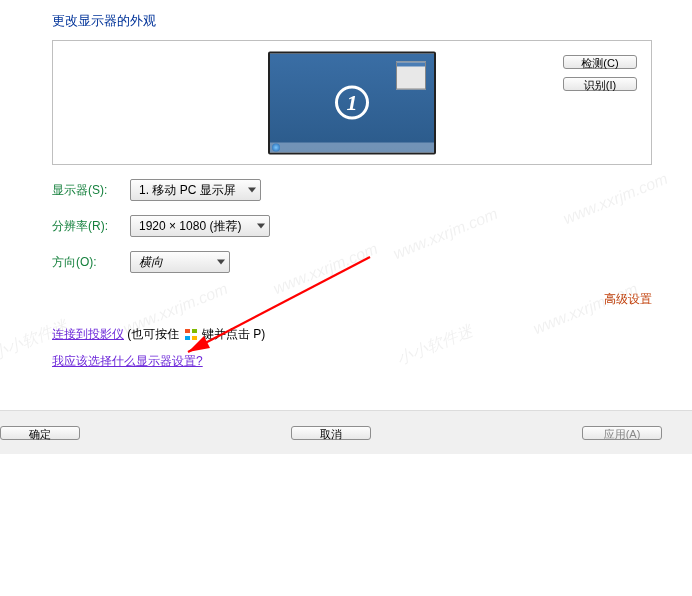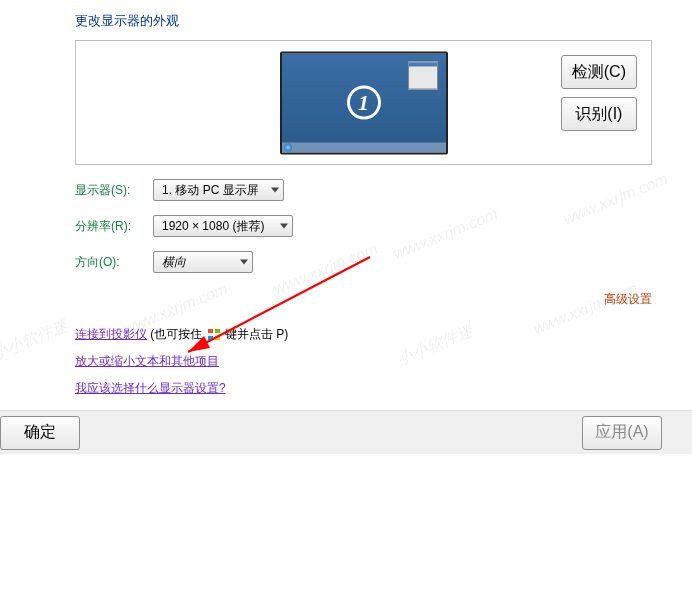--- a/index.html
+++ b/index.html
@@ -1,27 +1,27 @@
 <!DOCTYPE html>
 <html><head>
   <meta charset="utf-8">
   <style>
     * { box-sizing: border-box; margin: 0; padding: 0; }
     body { font-family: "Microsoft YaHei", "Segoe UI", Tahoma, sans-serif; font-size: 12px; background: #fff; color: #000; }
-    .container { width: 692px; height: 596px; position: relative; padding: 12px 40px 0 75px; }
+    .container { width: 692px; height: 596px; position: relative; padding: 12px 40px 0 52px; }
     .title { color: #003399; font-size: 13px; margin-bottom: 10px; }
     .preview-box { border: 1px solid #bfbfbf; height: 125px; position: relative; background: #fff; margin-bottom: 14px; }
     .monitor-preview { position: absolute; left: 50%; top: 50%; transform: translate(-50%, -50%); width: 168px; height: 103px; background: linear-gradient(#3a6ea5, #2b5a8a); border: 2px solid #222; border-radius: 2px; display: flex; align-items: center; justify-content: center; }
     .monitor-num { width: 34px; height: 34px; border: 3px solid #fff; border-radius: 50%; display: flex; align-items: center; justify-content: center; color: #fff; font-size: 22px; font-weight: bold; font-style: italic; font-family: Georgia, serif; }
     .monitor-window { position: absolute; top: 8px; right: 8px; width: 30px; height: 28px; background: #e8e8e8; border: 1px solid #888; }
     .monitor-window::before { content: ""; position: absolute; top: 0; left: 0; right: 0; height: 4px; background: #4a7db5; }
     .monitor-taskbar { position: absolute; bottom: 0; left: 0; right: 0; height: 10px; background: rgba(200,215,235,0.45); }
     .monitor-start { position: absolute; bottom: 1px; left: 2px; width: 8px; height: 8px; border-radius: 50%; background: radial-gradient(circle, #7cc7ff, #1a5fa8); }
     .right-btns { position: absolute; right: 0; top: 0; padding: 14px 14px 0 0; display: flex; flex-direction: column; gap: 8px; }
-    .win-btn { min-width: 74px; height: 34px; background: linear-gradient(#fdfdfd, #e8e8e8); border: 1px solid #8e8e8e; border-radius: 3px; font-size: 16px; padding: 0 10px; cursor: pointer; font-family: inherit; }
+    .win-btn { min-width: 74px; height: 14px; background: linear-gradient(#fdfdfd, #e8e8e8); border: 1px solid #8e8e8e; border-radius: 3px; font-size: 11px; padding: 0 10px; cursor: pointer; font-family: inherit; }
     .win-btn:disabled { color: #888; cursor: default; }
     .form-row { display: flex; align-items: center; margin-bottom: 14px; }
     .form-label { width: 78px; color: #15803d; }
     .dropdown { height: 22px; background: linear-gradient(#fdfdfd, #e6e6e6); border: 1px solid #8e8e8e; border-radius: 2px; display: inline-flex; align-items: center; padding: 0 4px 0 8px; cursor: pointer; position: relative; }
     .dropdown-text { padding-right: 20px; }
     .dropdown-arrow { position: absolute; right: 4px; top: 50%; transform: translateY(-50%); width: 0; height: 0; border-left: 4px solid transparent; border-right: 4px solid transparent; border-top: 5px solid #444; }
     .dd-display { min-width: 120px; }
     .dd-resolution { min-width: 140px; align-items: center; }
     .dd-orientation { min-width: 100px; font-style: italic; }
     .adv-row { text-align: right; margin-top: 18px; margin-bottom: 18px; }
@@ -88,33 +88,31 @@
   </div>
 
   <div class="adv-row">
     <span class="link">高级设置</span>
   </div>
 
   <div class="help-row">
     <span class="link">连接到投影仪</span><span> (也可按住 </span><span class="win-logo"><span class="wl1"></span><span class="wl2"></span><span class="wl3"></span><span class="wl4"></span></span><span> 键并点击 P)</span>
   </div>
   <div class="help-row">
-    <span class="link link-u">放大或缩小文本和其他项目</span>
-  </div>
-  <div class="help-row">
     <span class="link">我应该选择什么显示器设置?</span>
   </div>
 
   <svg class="arrow" viewBox="0 0 210 110">
     <line x1="200" y1="5" x2="18" y2="100"></line>
     <polygon points="18,100 34,84 40,96"></polygon>
   </svg>
 
   <div class="button-bar">
     <button class="win-btn">确定</button>
+    <button class="win-btn">取消</button>
     <button class="win-btn" disabled="">应用(A)</button>
   </div>
 
   <div class="wm" style="left:-10px; top:330px;">小小软件迷</div>
   <div class="wm" style="left:120px; top:300px;">www.xxrjm.com</div>
   <div class="wm" style="left:270px; top:260px;">www.xxrjm.com</div>
   <div class="wm" style="left:395px; top:335px;">小小软件迷</div>
   <div class="wm" style="left:390px; top:225px;">www.xxrjm.com</div>
   <div class="wm" style="left:530px; top:300px;">www.xxrjm.com</div>
   <div class="wm" style="left:560px; top:190px;">www.xxrjm.com</div>

